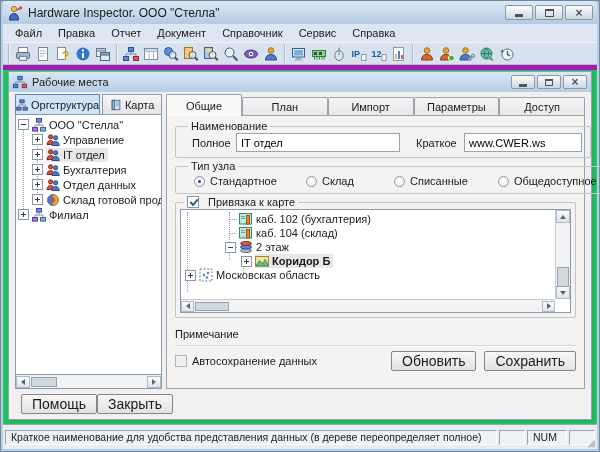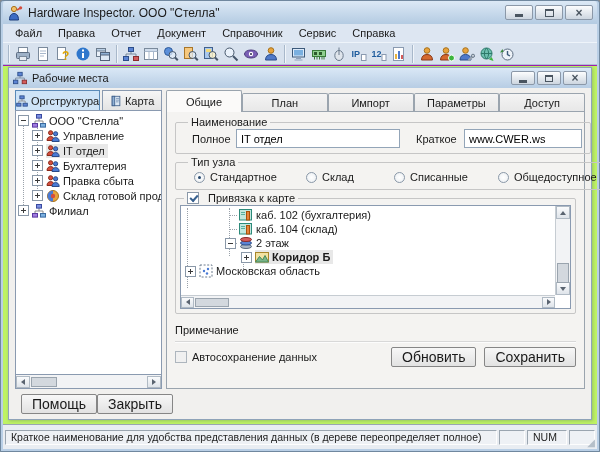--- a/index.html
+++ b/index.html
@@ -23,21 +23,21 @@
   .icon12 svg{width:12px;height:12px;display:block}
   
   .menubar{height:18px;background:#dde6f2;display:flex;align-items:center;padding:0 4px}
   .menu-item{font-size:11px;color:#1a1a1a;padding:1px 8px;cursor:default}
   
   .toolbar{height:23px;background:#d8e2ee;border-top:1px solid #eef4fa;border-bottom:1px solid #aebfd2;
            display:flex;align-items:center;padding:0 2px}
   .tb-sep{width:0;height:18px;border-left:1px solid #a8b8ca;border-right:1px solid #f0f5fa;margin:0 3px}
   .tbtn{width:20px;height:20px;display:flex;align-items:center;justify-content:center;cursor:default}
   
-  .mdi{flex:1;background:#bef264;border-top:1px solid #a21caf;padding:1px 5px 4px;min-height:0}
+  .mdi{flex:1;background:#22c55e;border-top:5px solid #a21caf;padding:1px 5px 4px;min-height:0}
   .inner-window{height:100%;border:1px solid #8fa3b8;background:#f1f0ee;display:flex;flex-direction:column;
                 box-shadow:1px 1px 3px rgba(40,60,90,.25)}
   .inner-titlebar{height:20px;display:flex;align-items:center;gap:5px;padding:0 4px;
                   background:linear-gradient(#dae8f6,#b7cde4)}
   .inner-titlebar .title{font-size:11px;color:#1a1a1a;flex:1}
   .inner-body{flex:1;display:flex;flex-direction:column;min-height:0;padding:2px 6px 0}
   .inner-main{flex:1;display:flex;min-height:0}
   
   .left-panel{width:147px;display:flex;flex-direction:column;min-height:0}
   .left-tabs{height:20px;display:flex;gap:2px}
@@ -429,21 +429,21 @@
               <div class="trow" style="padding-left:16px">
                 <span class="exp plus"></span>
                 <span class="icon14">
                     <svg viewBox="0 0 14 14">
                       <circle cx="4.6" cy="3.8" r="2.1" fill="#d44d3d" stroke="#8a2a1a"></circle>
                       <path d="M1 11.5c0-2.6 1.6-3.9 3.6-3.9s3.6 1.3 3.6 3.9z" fill="#d44d3d" stroke="#8a2a1a"></path>
                       <circle cx="9.6" cy="4.8" r="2.1" fill="#4a7ad4" stroke="#2a4a8a"></circle>
                       <path d="M6 12.5c0-2.6 1.6-3.9 3.6-3.9s3.6 1.3 3.6 3.9z" fill="#4a7ad4" stroke="#2a4a8a"></path>
                     </svg>
                   </span>
-                <span>Правка сбыта</span>
+                <span>Отдел данных</span>
               </div>
               <div class="trow" style="padding-left:16px">
                 <span class="exp plus"></span>
                 <span class="icon14">
                     <svg viewBox="0 0 14 14">
                       <circle cx="7" cy="7" r="5.5" fill="#e8a33d" stroke="#a8721a"></circle>
                       <path d="M7 1.5a5.5 5.5 0 0 0 0 11z" fill="#4a7ad4"></path>
                       <circle cx="7" cy="7" r="2.2" fill="#d44d3d"></circle>
                     </svg>
                   </span>

